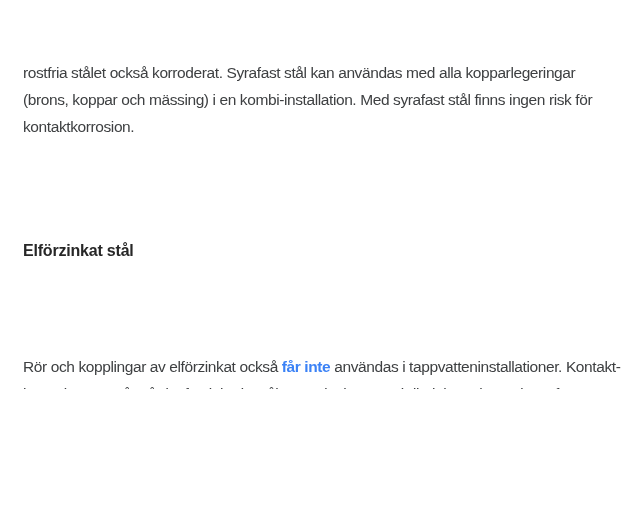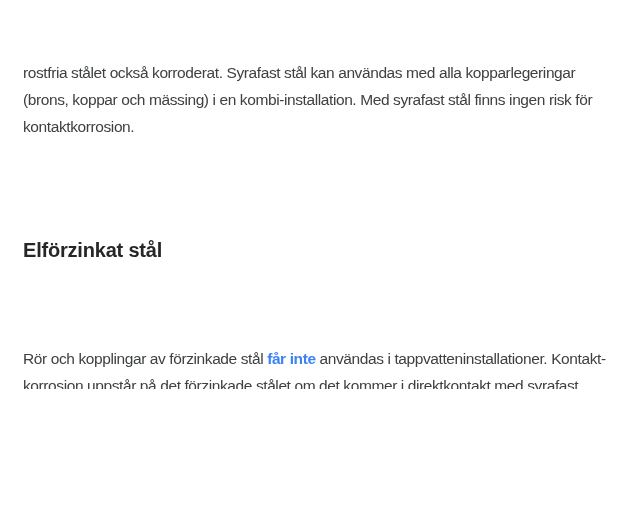--- a/index.html
+++ b/index.html
@@ -17,22 +17,22 @@
     top: 5px;
     width: 606px;
     color: #3e4042;
     font-size: 15.5px;
     line-height: 27px;
     letter-spacing: -0.4px;
     white-space: pre;
   }
   .content p { margin: 0; }
   .section-heading {
-    margin: 16px 0 0 0;
-    font-size: 20px;
+    margin: 16px 0 8px 0;
+    font-size: 16px;
     line-height: 27px;
     font-weight: bold;
     color: #272727;
     letter-spacing: -0.2px;
     white-space: pre;
   }
   .bold-inline { font-weight: bold; color: #3b82f6; }
 
   .footer-divider {
     position: absolute;
@@ -86,21 +86,21 @@
 
 <div class="page">
 
   <div class="content">
     <p>rostfria stålet också korroderat. Syrafast stål kan användas med alla kopparlegeringar
 (brons, koppar och mässing) i en kombi-installation. Med syrafast stål finns ingen risk för
 kontaktkorrosion.</p>
 
     <h2 class="section-heading">Elförzinkat stål</h2>
 
-    <p><span>Rör och kopplingar av förzinkade stål </span><span class="bold-inline">får inte</span><span> användas i tappvatteninstallationer. Kontakt-
+    <p><span>Rör och kopplingar av elförzinkat också </span><span class="bold-inline">får inte</span><span> användas i tappvatteninstallationer. Kontakt-
 korrosion uppstår på det förzinkade stålet om det kommer i direktkontakt med syrafast
 stål.</span></p>
 
     
   </div>
 
   <div class="footer-divider"></div>
 
   <div class="footer-main"></div>
 

